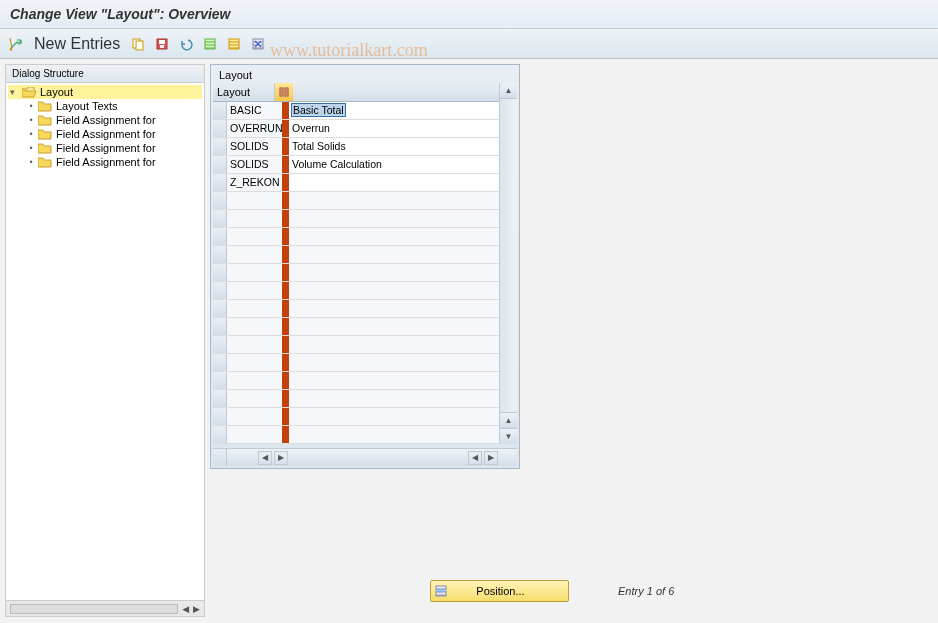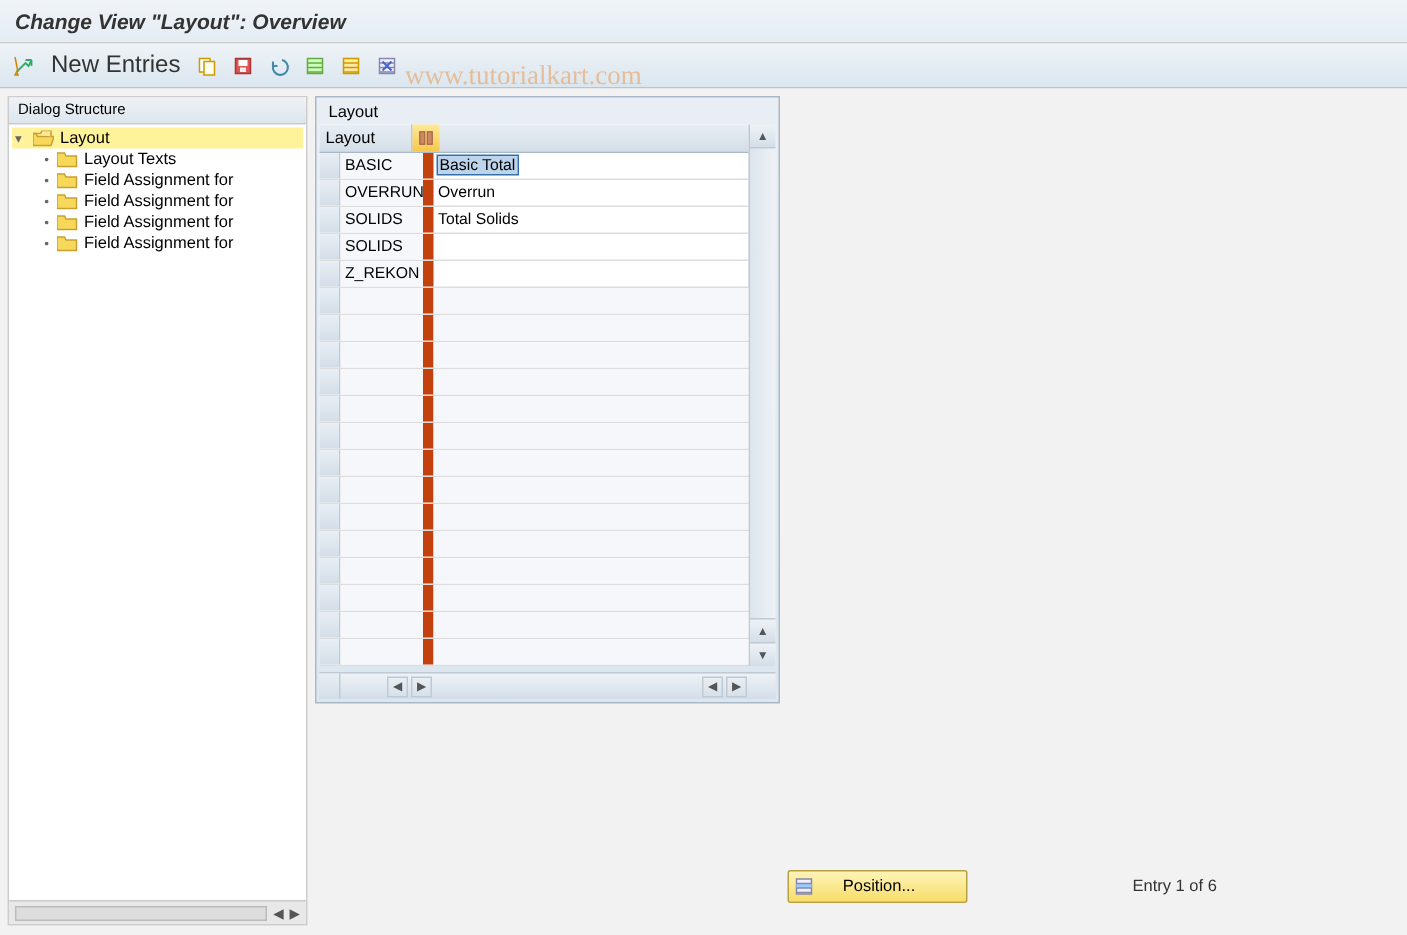--- a/index.html
+++ b/index.html
@@ -228,37 +228,37 @@
 
   .footer {
     position: absolute;
     bottom: 15px;
     left: 220px;
     right: 0;
     display: flex;
     align-items: center;
   }
   .pos-btn {
-    margin-left: 95px;
-    width: 120px;
+    width: 139px;
     height: 22px;
     background: linear-gradient(to bottom, #fff4b8, #f7dd6a);
     border: 1px solid #b8a040;
     border-radius: 2px;
     display: flex;
     align-items: center;
     cursor: pointer;
     font-size: 11px;
   }
   .pos-btn .ico { width:20px; display:flex; align-items:center; justify-content:center; }
   .pos-btn .lbl { flex:1; text-align:center; padding-right: 18px; }
   .entry-count {
-    margin-left: 110px;
+    margin-left: 49px;
     font-size: 11px;
     color: #333;
+    font-style: italic;
   }
 </style>
 </head>
 <body>
 
 <div class="title-bar">
   <h1>Change View "Layout": Overview</h1>
 </div>
 
 <div class="toolbar">
@@ -395,20 +395,21 @@
                 <div class="g-cell-desc"><span>Overrun</span></div>
               </div>
               <div class="g-row">
                 <div class="g-row-sel"></div>
                 <div class="g-cell-layout">SOLIDS</div>
                 <div class="g-cell-desc"><span>Total Solids</span></div>
               </div>
               <div class="g-row">
                 <div class="g-row-sel"></div>
                 <div class="g-cell-layout">SOLIDS</div>
+                <div class="g-cell-desc"><span>Volume Calculation</span></div>
               </div>
               <div class="g-row">
                 <div class="g-row-sel"></div>
                 <div class="g-cell-layout">Z_REKON</div>
               </div>
               <div class="g-row empty">
                 <div class="g-row-sel"></div>
                 <div class="g-cell-layout"></div>
                 <div class="g-cell-desc"></div>
               </div>

